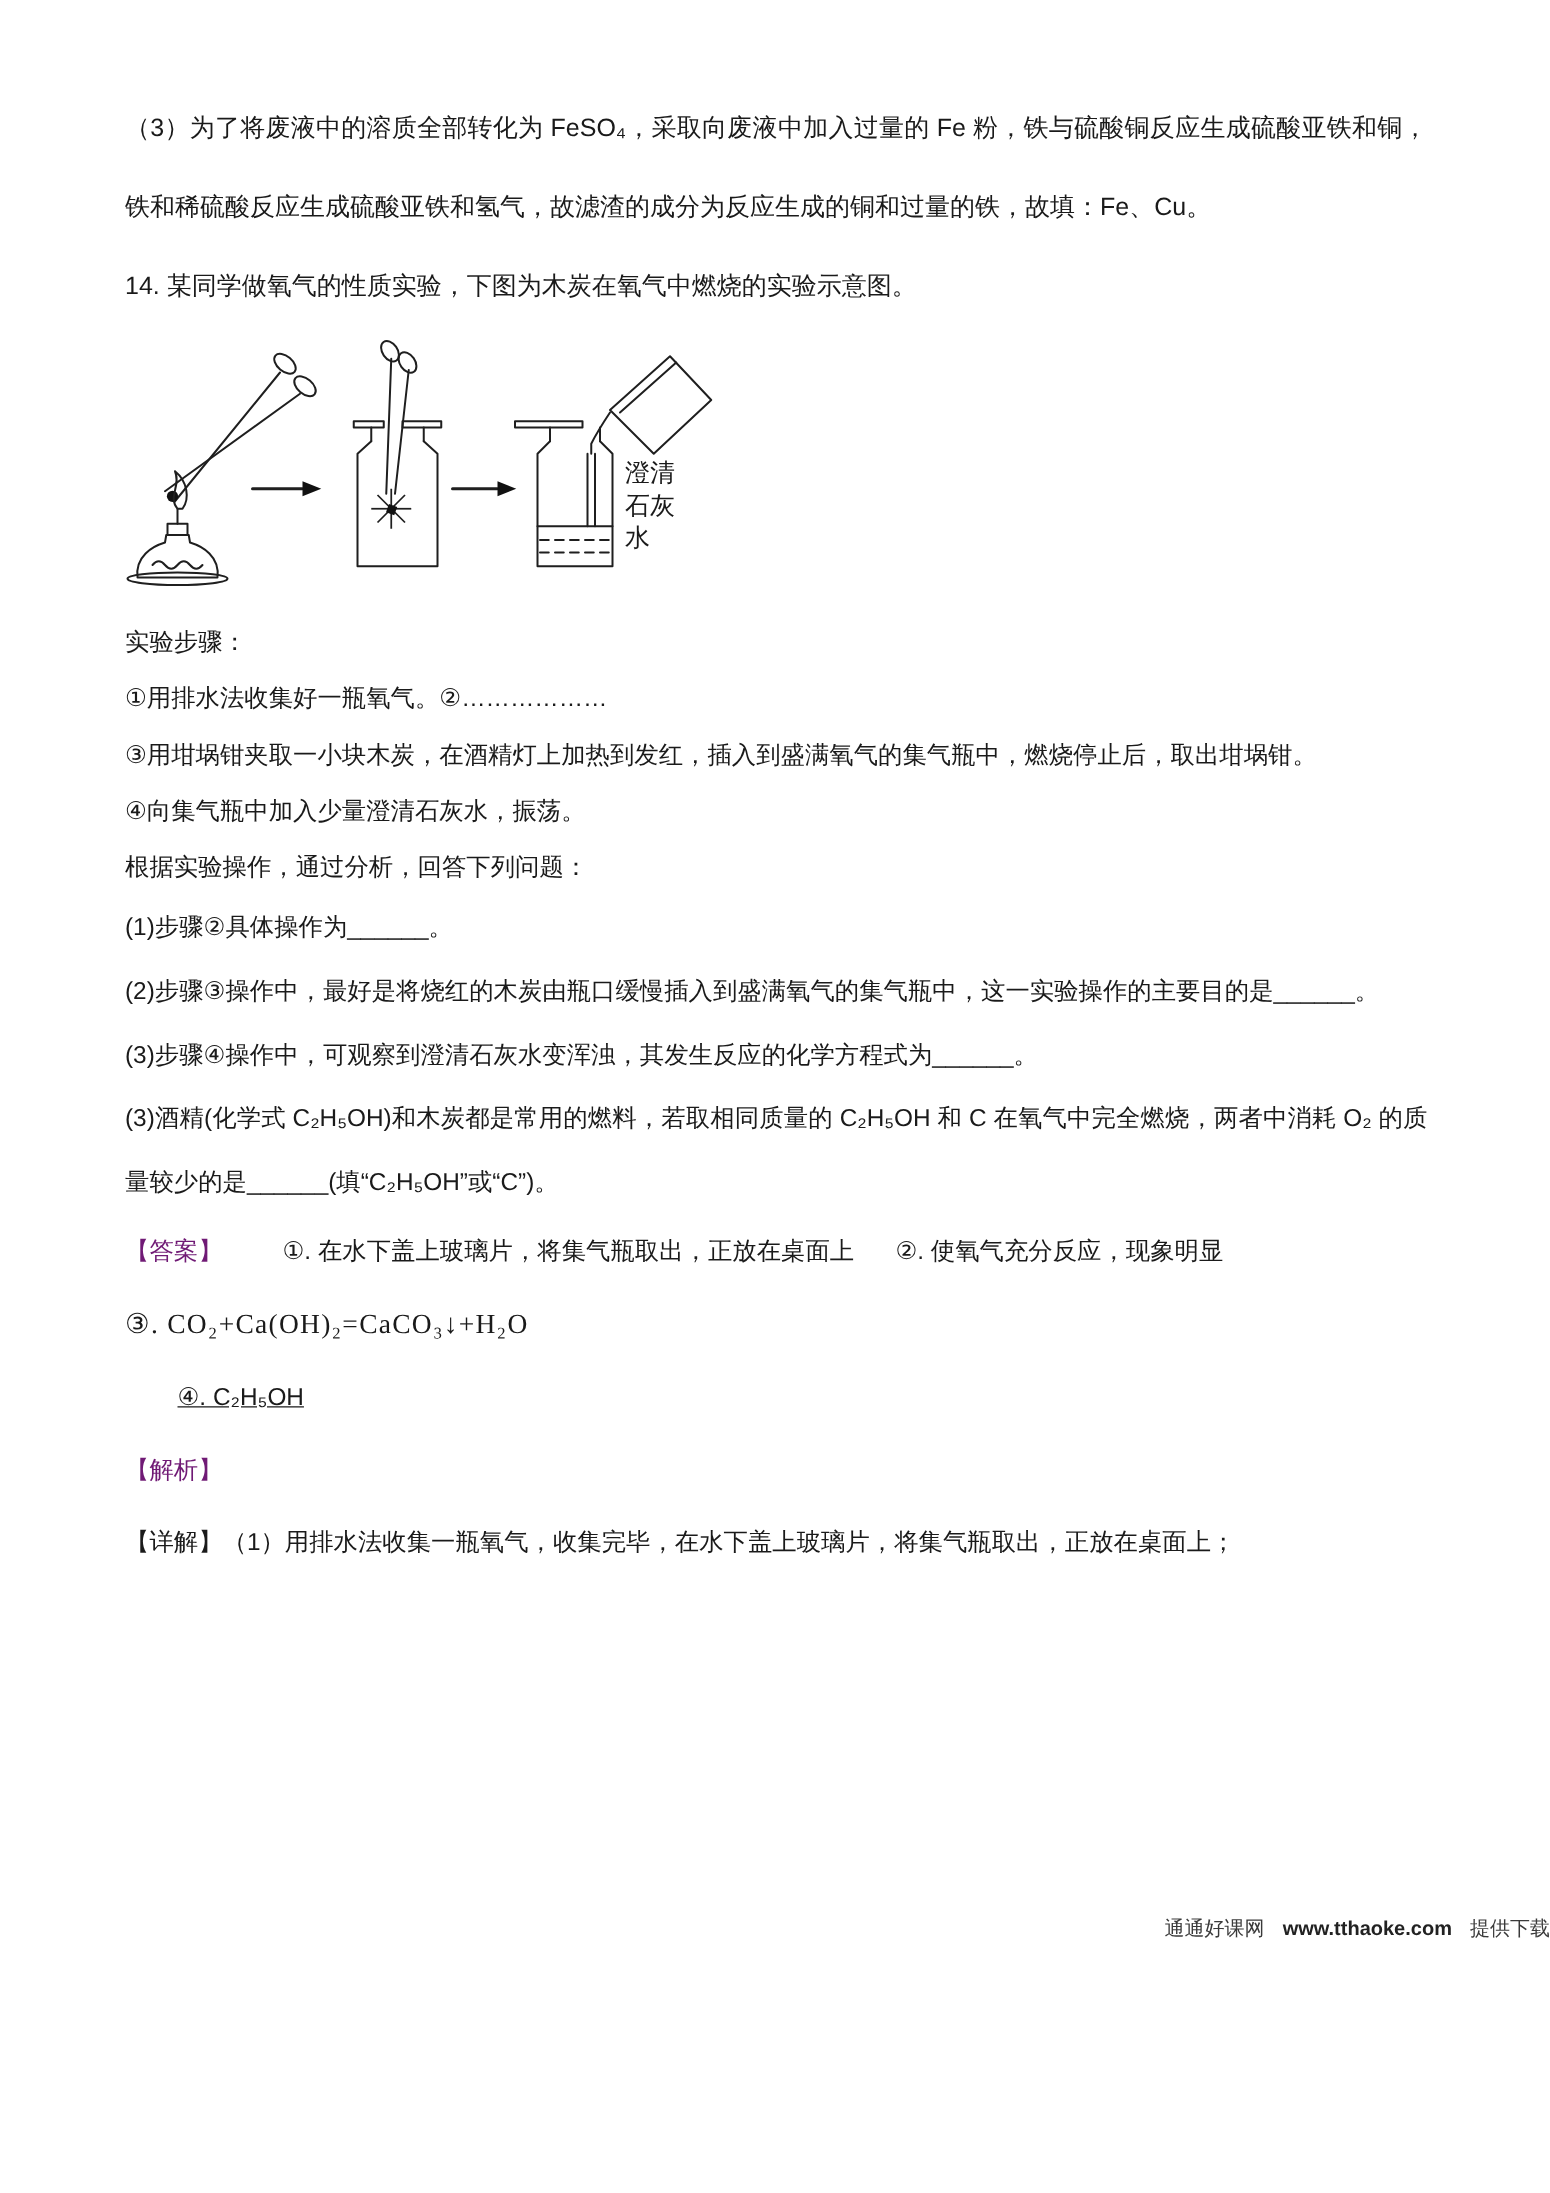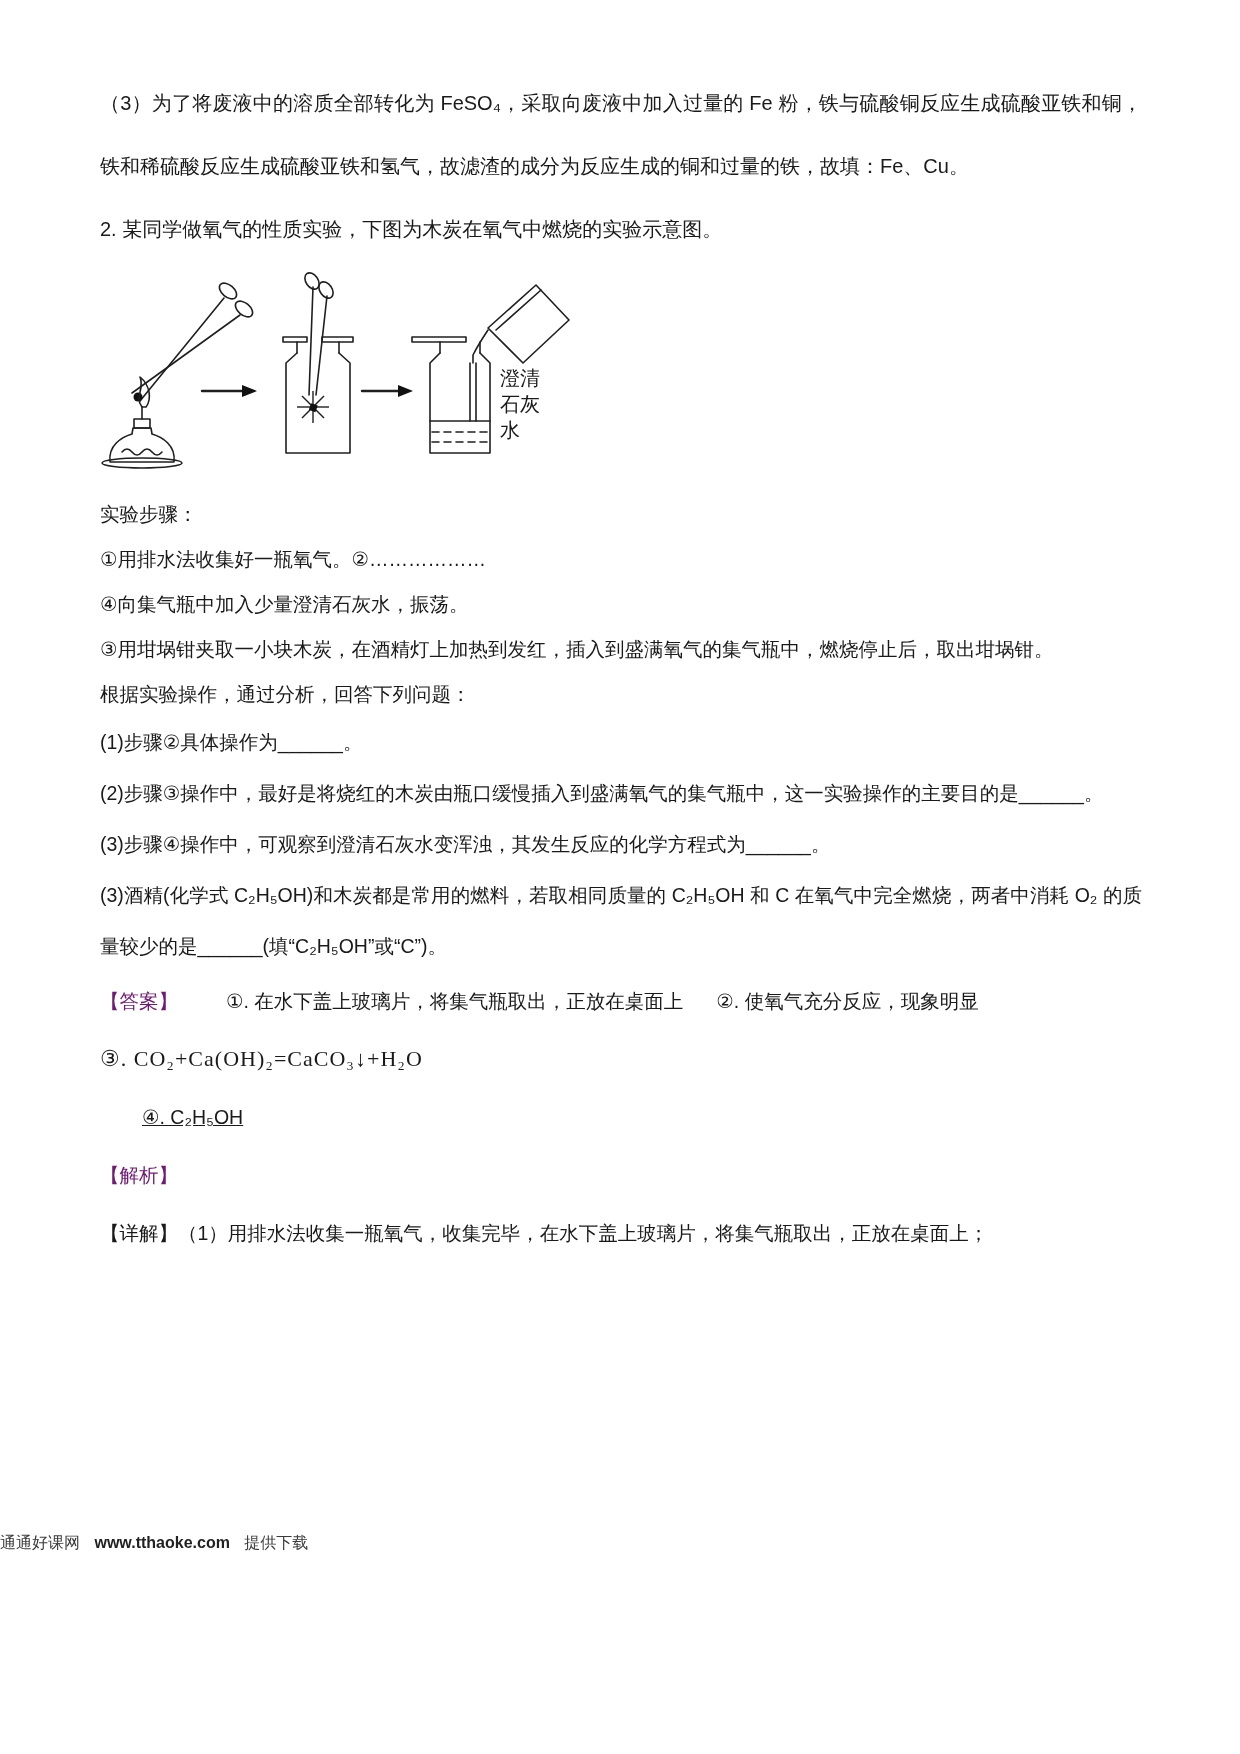--- a/index.html
+++ b/index.html
@@ -20,35 +20,35 @@
   .blue { color:#701a75; }
   .ans-item1 { margin-left:48px;margin-top:28px; }
   .ans-item2 { margin-left:33px; }
   .eq {
     font-family:"Liberation Serif","DejaVu Serif",serif;
     font-size:22px; letter-spacing:1px;
   }
   .indent40 { padding-left:42px;text-decoration:underline; }
   .footer {
     position:absolute; top:1533px; left:0; width:100%;
-    text-align:left; font-size:16px; color:#3a3a3a;
+    text-align:right; font-size:16px; color:#3a3a3a;
   }
   .footer .url { font-weight:bold; color:#222; margin:0 10px; }
   .diag-stroke { stroke:#1f1f1f; stroke-width:1.6; fill:none; stroke-linecap:round; stroke-linejoin:round; }
   .diag-fill { fill:#111; stroke:none; }
   .diag-label { font-size:20px; fill:#1a1a1a; font-family:"Liberation Sans","DejaVu Sans",sans-serif; }
 </style>
 </head>
 <body>
 
 <div class="content">
 
   <p class="para lh-double">（3）为了将废液中的溶质全部转化为 FeSO₄，采取向废液中加入过量的 Fe 粉，铁与硫酸铜反应生成硫酸亚铁和铜，铁和稀硫酸反应生成硫酸亚铁和氢气，故滤渣的成分为反应生成的铜和过量的铁，故填：Fe、Cu。</p>
 
-  <p class="para lh-double">2. 某同学做氧气的性质实验，下图为木炭在氧气中燃烧的实验示意图。</p>
+  <p class="para lh-double">14. 某同学做氧气的性质实验，下图为木炭在氧气中燃烧的实验示意图。</p>
 
   <div class="diagram-wrap">
     <svg width="470" height="205" viewBox="0 0 470 205">
 
       <g>
         <ellipse class="diag-stroke" cx="128" cy="18" rx="10" ry="6" transform="rotate(40 128 18)"></ellipse>
         <ellipse class="diag-stroke" cx="144" cy="36" rx="10" ry="6" transform="rotate(40 144 36)"></ellipse>
         <line class="diag-stroke" x1="124" y1="25" x2="40" y2="128"></line>
         <line class="diag-stroke" x1="140" y1="42" x2="32" y2="120"></line>
         <circle class="diag-fill" cx="38" cy="124" r="4.5"></circle>
@@ -109,22 +109,22 @@
         <text class="diag-label" x="400" y="112">澄清</text>
         <text class="diag-label" x="400" y="138">石灰</text>
         <text class="diag-label" x="400" y="164">水</text>
       </g>
     </svg>
   </div>
 
   <div>
     <p class="para lh-steps">实验步骤：</p>
     <p class="para lh-steps">①用排水法收集好一瓶氧气。②………………</p>
+    <p class="para lh-steps">③用坩埚钳夹取一小块木炭，在酒精灯上加热到发红，插入到盛满氧气的集气瓶中，燃烧停止后，取出坩埚钳。</p>
     <p class="para lh-steps">④向集气瓶中加入少量澄清石灰水，振荡。</p>
-    <p class="para lh-steps">③用坩埚钳夹取一小块木炭，在酒精灯上加热到发红，插入到盛满氧气的集气瓶中，燃烧停止后，取出坩埚钳。</p>
     <p class="para lh-steps">根据实验操作，通过分析，回答下列问题：</p>
   </div>
 
   <div>
     <p class="para lh-quest">(1)步骤②具体操作为______。</p>
     <p class="para lh-quest">(2)步骤③操作中，最好是将烧红的木炭由瓶口缓慢插入到盛满氧气的集气瓶中，这一实验操作的主要目的是______。</p>
     <p class="para lh-quest">(3)步骤④操作中，可观察到澄清石灰水变浑浊，其发生反应的化学方程式为______。</p>
     <p class="para lh-quest">(3)酒精(化学式 C₂H₅OH)和木炭都是常用的燃料，若取相同质量的 C₂H₅OH 和 C 在氧气中完全燃烧，两者中消耗 O₂ 的质量较少的是______(填“C₂H₅OH”或“C”)。</p>
   </div>
 

